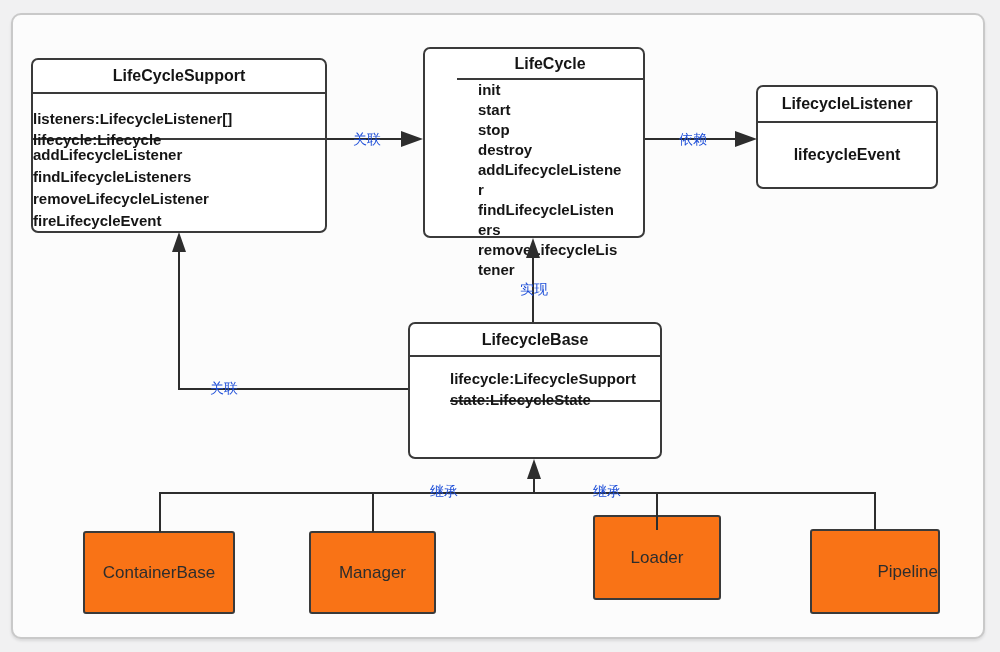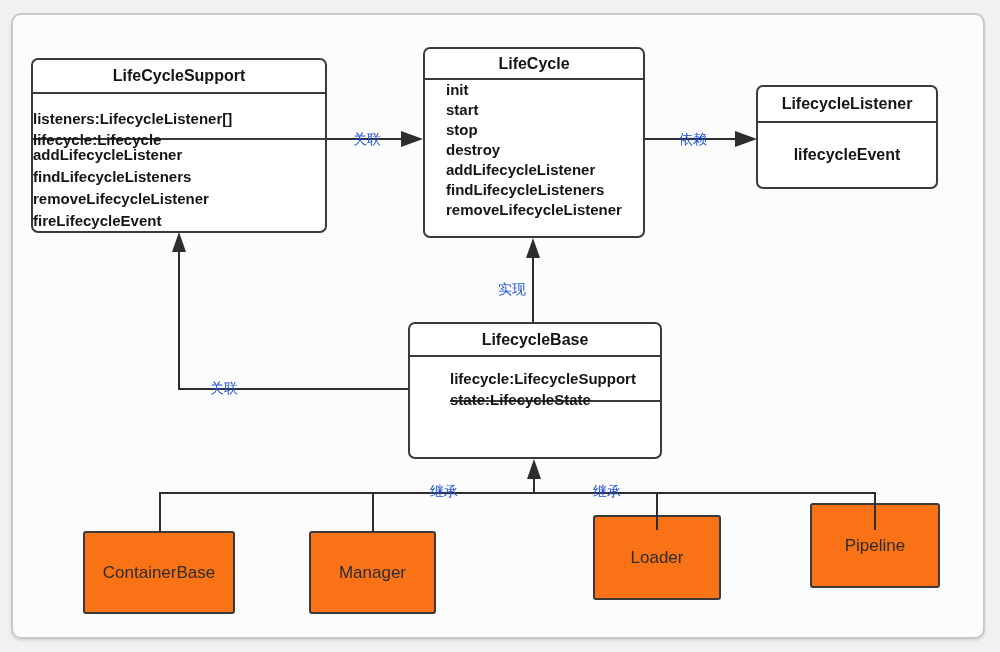--- a/index.html
+++ b/index.html
@@ -70,21 +70,21 @@
       <div>lifecycle:Lifecycle</div>
     </div>
     <div class="uml-sec sec-fill methods-support">
       <div>addLifecycleListener</div>
       <div>findLifecycleListeners</div>
       <div>removeLifecycleListener</div>
       <div>fireLifecycleEvent</div>
     </div>
   </div>
 
-  <div class="uml-box" style="left:423px;top:47px;width:222px;height:191px;">
+  <div class="uml-box" style="left:423px;top:47px;width:222px;height:191px;padding-left:32px;">
     <div class="uml-title" style="height:29px;">LifeCycle</div>
     <div class="uml-sec sec-fill body-lifecycle">
       <div>init</div>
       <div>start</div>
       <div>stop</div>
       <div>destroy</div>
       <div>addLifecycleListener</div>
       <div>findLifecycleListeners</div>
       <div>removeLifecycleListener</div>
     </div>
@@ -108,35 +108,35 @@
 
   <div class="simple-box" style="left:83px;top:531px;width:152px;height:83px;">
     <span>ContainerBase</span>
   </div>
   <div class="simple-box" style="left:309px;top:531px;width:127px;height:83px;">
     <span>Manager</span>
   </div>
   <div class="simple-box" style="left:593px;top:515px;width:128px;height:85px;">
     <span>Loader</span>
   </div>
-  <div class="simple-box" style="left:810px;top:503px;width:130px;height:85px;">
+  <div class="simple-box" style="left:810px;top:529px;width:130px;height:85px;justify-content:flex-end;">
     <span>Pipeline</span>
   </div>
 
   <div class="h-line" style="left:327px;top:138px;width:76px;height:2px;"></div>
   <div class="arrow-right" style="left:401px;top:131px;"></div>
   <div class="rel-label" style="left:367px;top:140px;">关联</div>
 
   <div class="h-line" style="left:645px;top:138px;width:92px;height:2px;"></div>
   <div class="arrow-right" style="left:735px;top:131px;"></div>
   <div class="rel-label" style="left:693px;top:140px;">依赖</div>
 
   <div class="v-line" style="left:532px;top:256px;width:2px;height:66px;"></div>
   <div class="arrow-up" style="left:526px;top:238px;"></div>
-  <div class="rel-label" style="left:512px;top:290px;">实现</div>
+  <div class="rel-label" style="left:534px;top:290px;">实现</div>
 
   <div class="h-line" style="left:178px;top:388px;width:230px;height:2px;"></div>
   <div class="v-line" style="left:178px;top:250px;width:2px;height:140px;"></div>
   <div class="arrow-up" style="left:172px;top:232px;"></div>
   <div class="rel-label" style="left:224px;top:389px;">关联</div>
 
   <div class="h-line" style="left:159px;top:492px;width:717px;height:2px;"></div>
   <div class="v-line" style="left:533px;top:477px;width:2px;height:16px;"></div>
   <div class="arrow-up" style="left:527px;top:459px;"></div>
   <div class="v-line" style="left:159px;top:492px;width:2px;height:40px;"></div>

